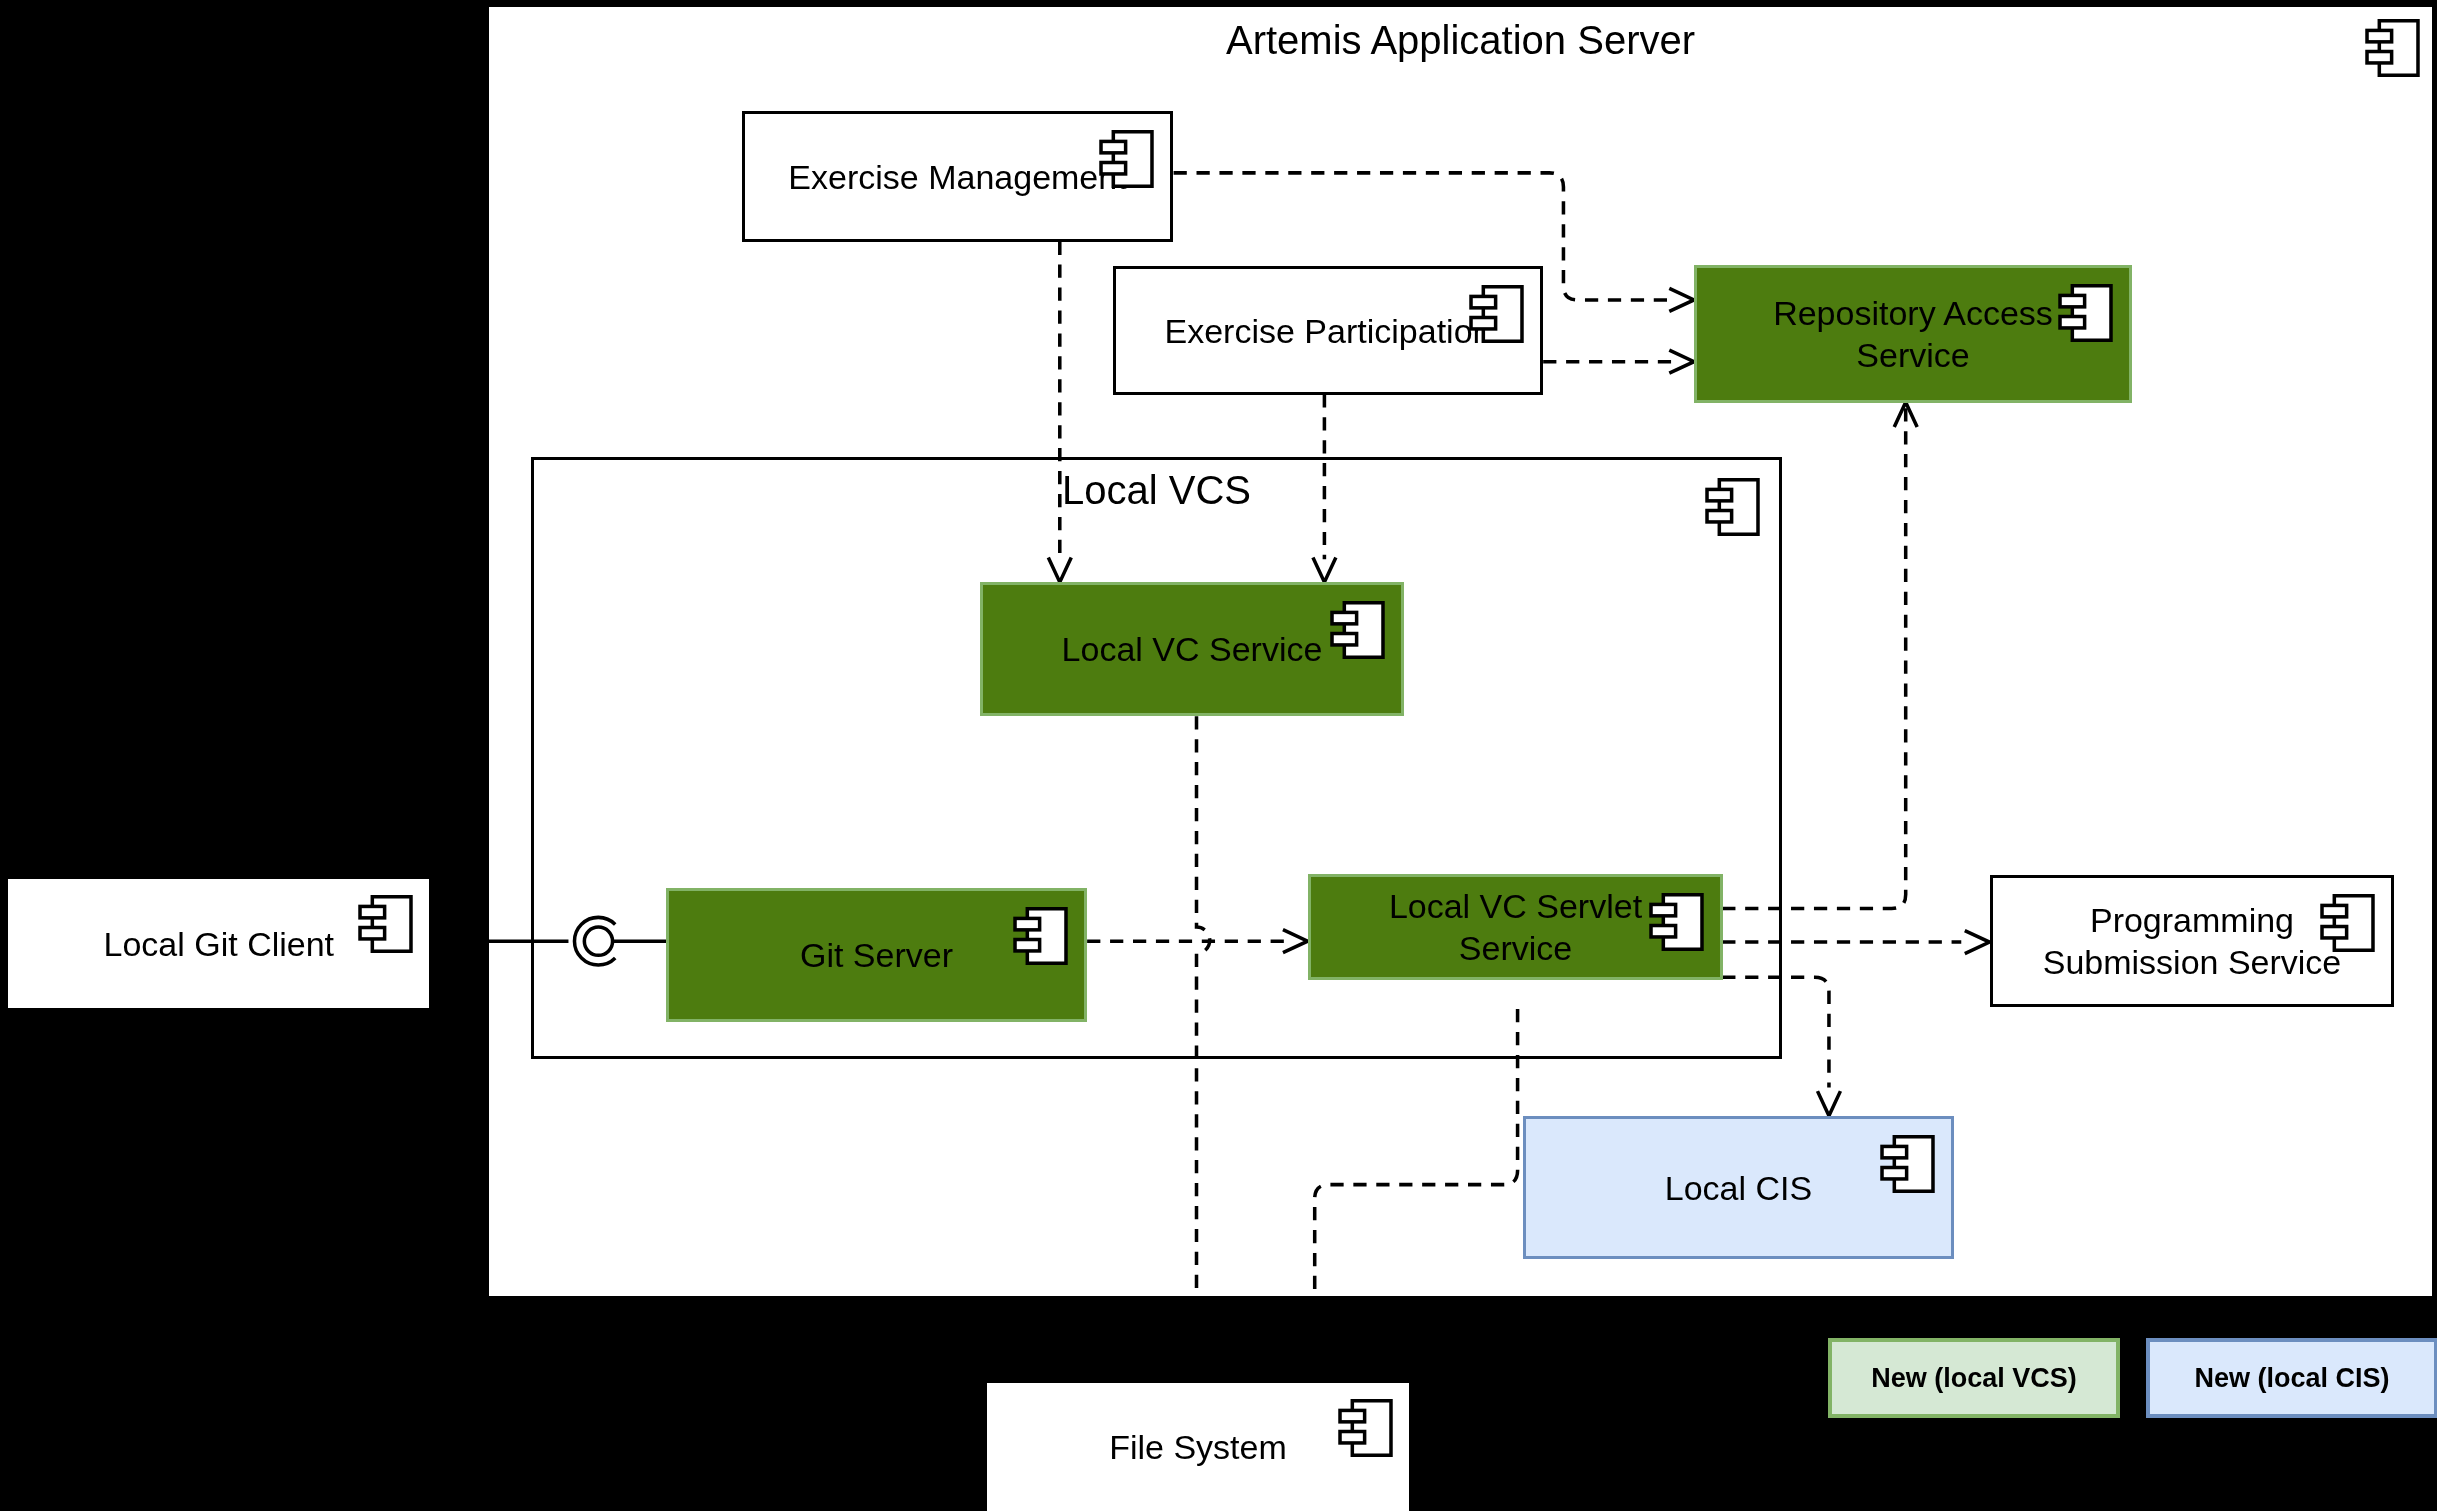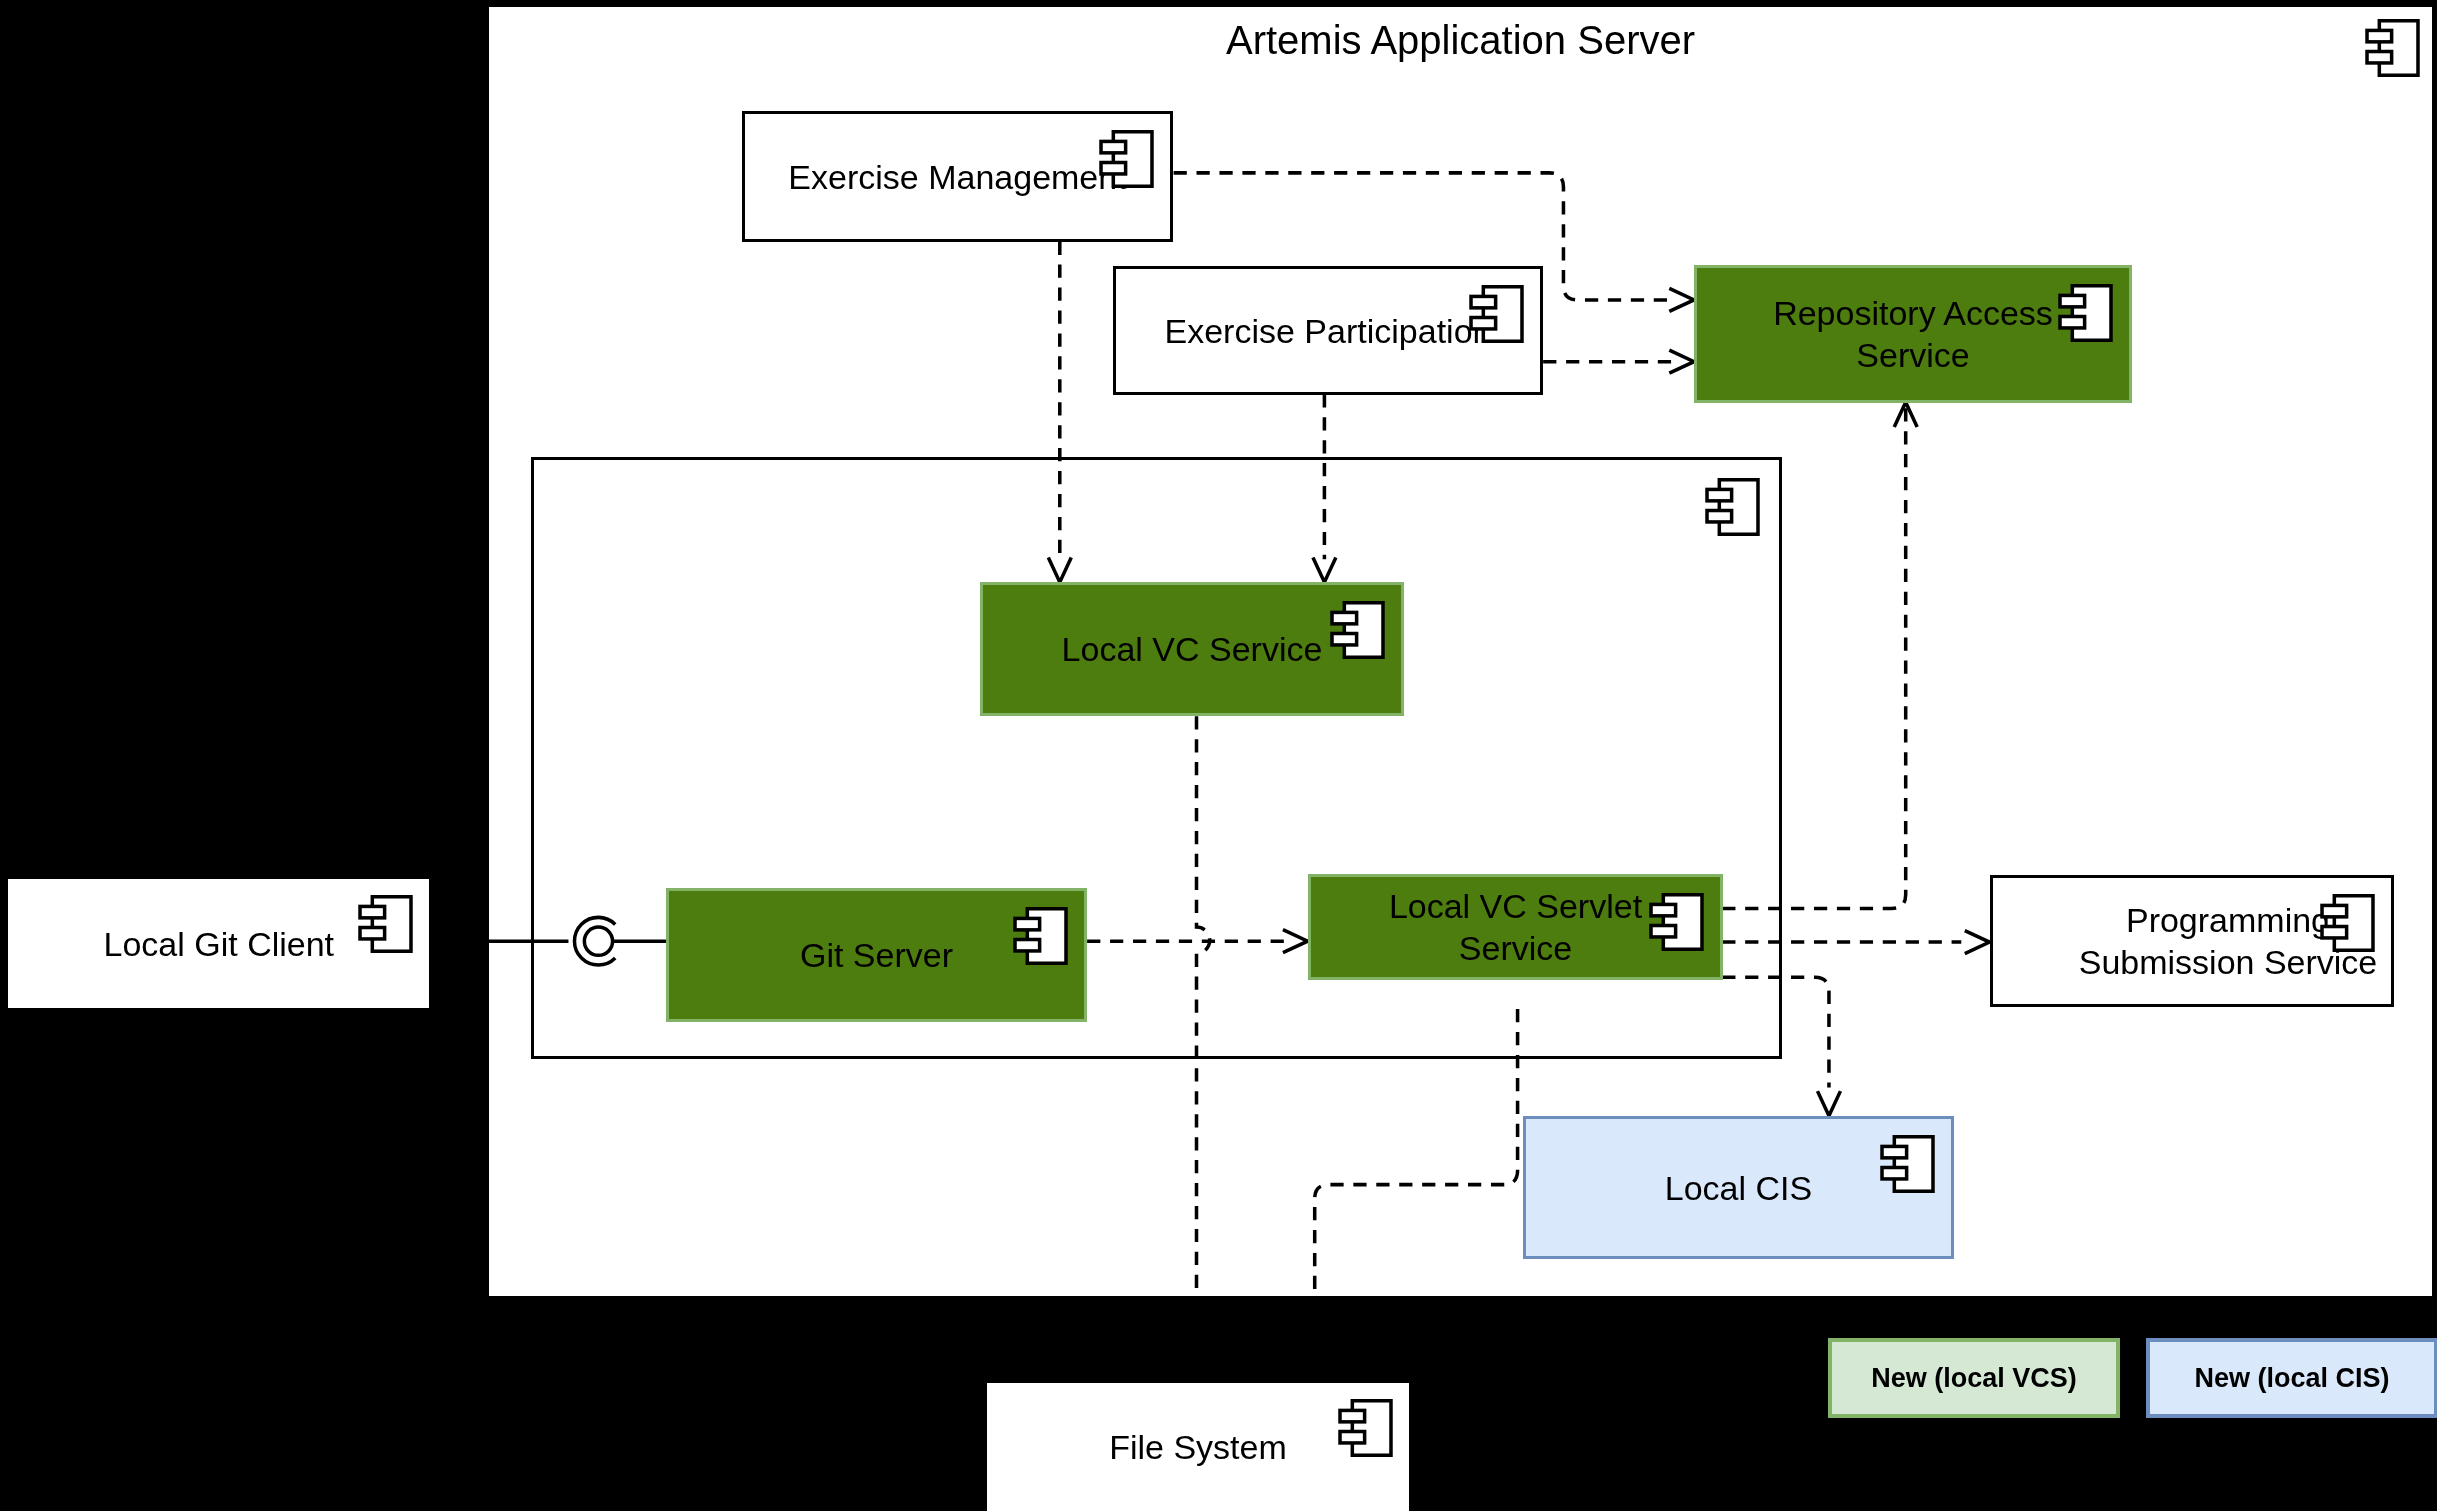--- a/index.html
+++ b/index.html
@@ -48,20 +48,21 @@
   <span class="corner-icon" style="top:12.4px;right:12.4px;">
     <svg width="55" height="58" viewBox="0 0 62 66">
         <rect x="16" y="2" width="44" height="62" fill="#fff" stroke="#000" stroke-width="4"></rect>
         <rect x="2" y="13" width="28" height="13" fill="#fff" stroke="#000" stroke-width="4"></rect>
         <rect x="2" y="37" width="28" height="13" fill="#fff" stroke="#000" stroke-width="4"></rect>
       </svg>
   </span>
 </div>
 
 <div class="abs container" style="left:531px;top:457px;width:1251px;height:602px;z-index:2;">
+  <div class="container-title" style="top:10.6px;">Local VCS</div>
   <span class="corner-icon" style="top:17.6px;right:19.4px;">
     <svg width="55" height="58" viewBox="0 0 62 66">
         <rect x="16" y="2" width="44" height="62" fill="#fff" stroke="#000" stroke-width="4"></rect>
         <rect x="2" y="13" width="28" height="13" fill="#fff" stroke="#000" stroke-width="4"></rect>
         <rect x="2" y="37" width="28" height="13" fill="#fff" stroke="#000" stroke-width="4"></rect>
       </svg>
   </span>
 </div>
 
 <svg class="wires" width="2438" height="1511" viewBox="0 0 2763 1713">
@@ -177,21 +178,21 @@
   <span class="lbl">Local Git Client</span>
   <span class="comp-icon">
     <svg width="55" height="58" viewBox="0 0 62 66">
         <rect x="16" y="2" width="44" height="62" fill="#fff" stroke="#000" stroke-width="4"></rect>
         <rect x="2" y="13" width="28" height="13" fill="#fff" stroke="#000" stroke-width="4"></rect>
         <rect x="2" y="37" width="28" height="13" fill="#fff" stroke="#000" stroke-width="4"></rect>
       </svg>
   </span>
 </div>
 
-<div class="abs node" style="left:1990px;top:875px;width:404px;height:132px;justify-content:flex-end;">
+<div class="abs node" style="left:1990px;top:875px;width:404px;height:132px;">
   <span class="lbl" style="max-width:326px;">Programming Submission Service</span>
   <span class="comp-icon">
     <svg width="55" height="58" viewBox="0 0 62 66">
         <rect x="16" y="2" width="44" height="62" fill="#fff" stroke="#000" stroke-width="4"></rect>
         <rect x="2" y="13" width="28" height="13" fill="#fff" stroke="#000" stroke-width="4"></rect>
         <rect x="2" y="37" width="28" height="13" fill="#fff" stroke="#000" stroke-width="4"></rect>
       </svg>
   </span>
 </div>
 

